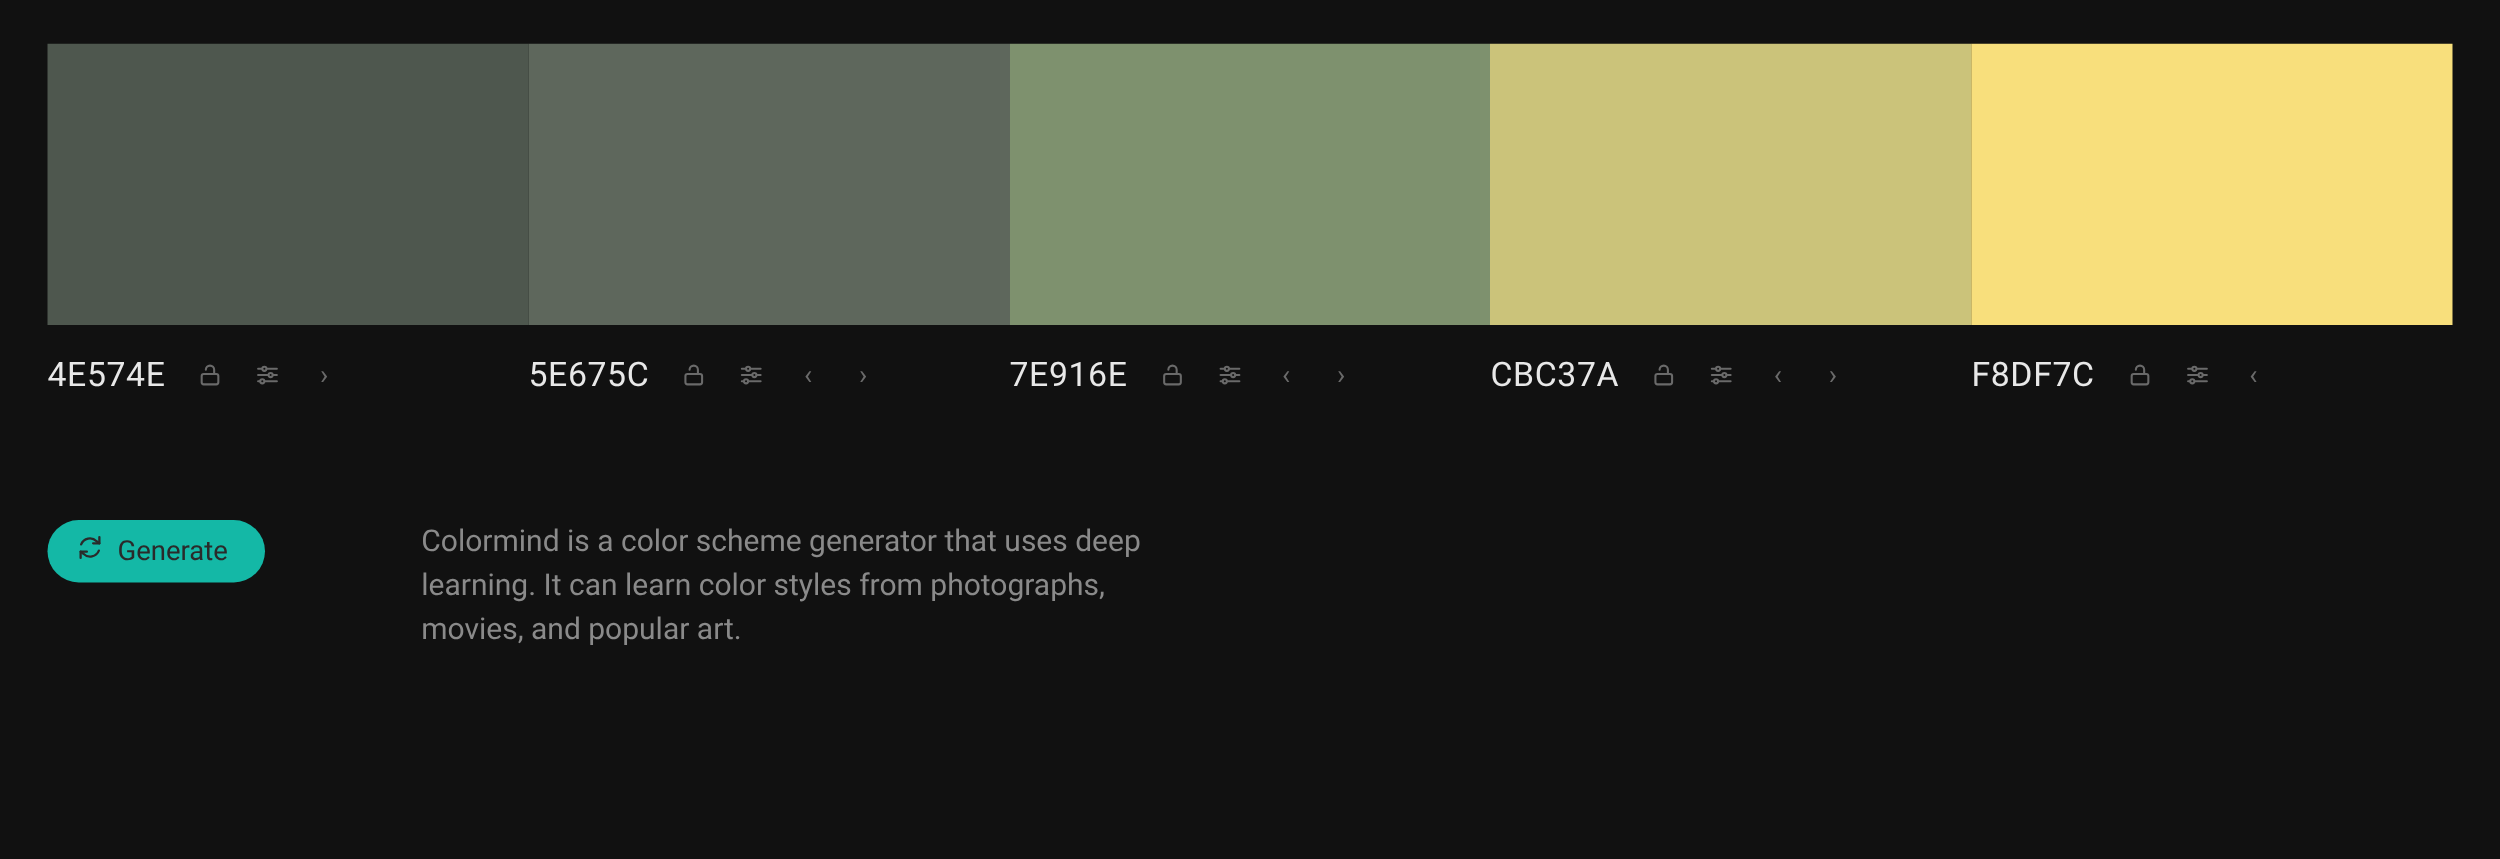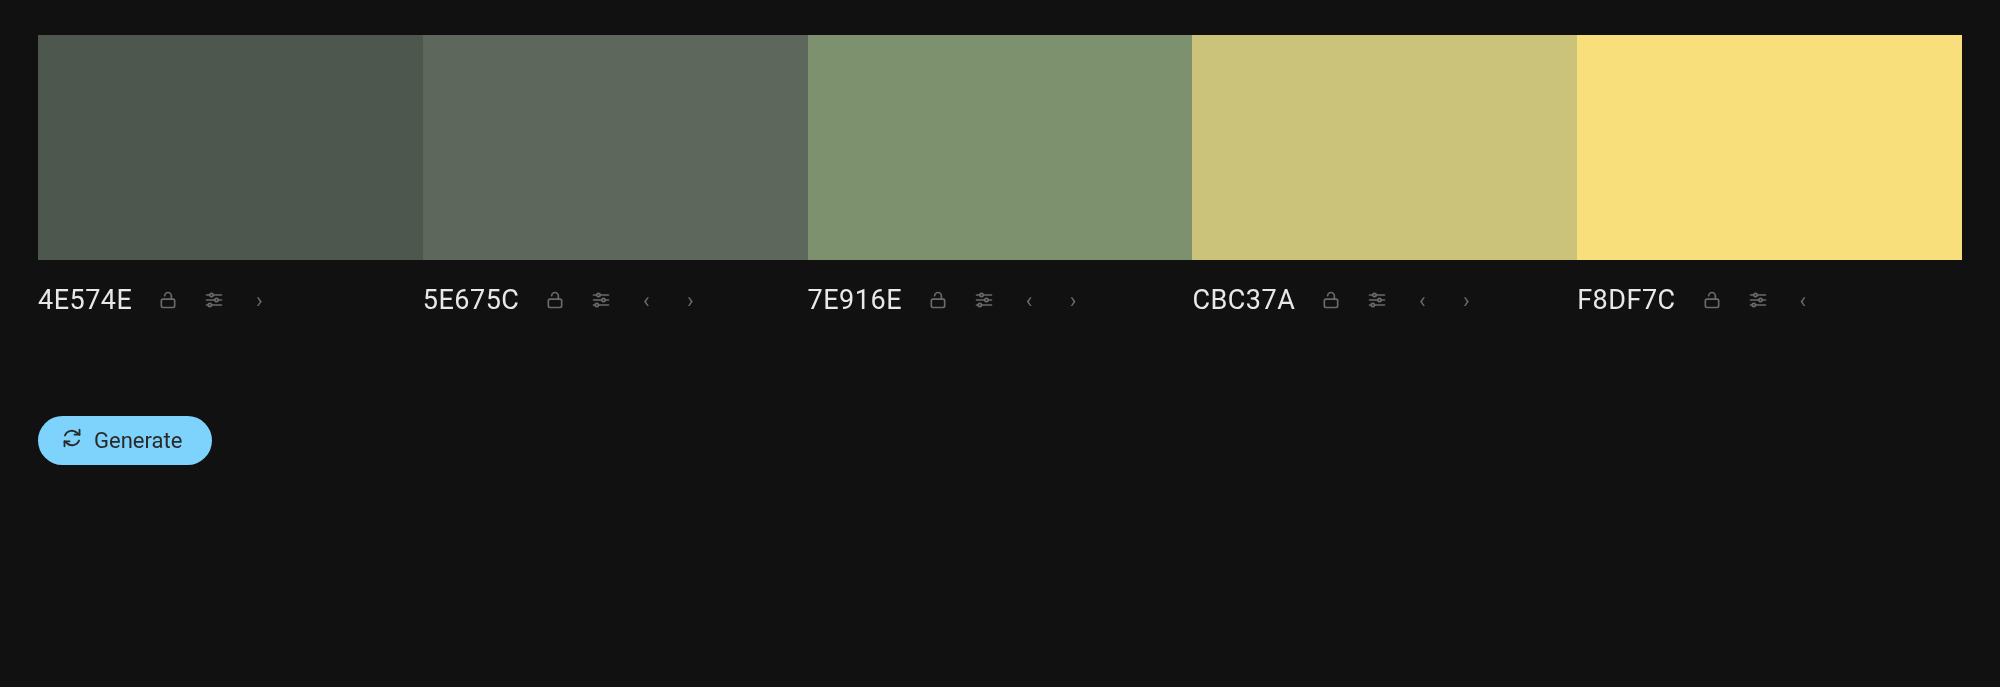--- a/index.html
+++ b/index.html
@@ -67,21 +67,21 @@
     flex-shrink: 0;
   }
   .col-mid {
     width: 596px;
     flex-shrink: 0;
   }
   .col-right {
     flex: 1;
   }
   .generate-btn {
-    background: #7dd3fc;
+    background: #14b8a6;
     color: #2a2a2a;
     border: none;
     border-radius: 26px;
     padding: 12px 30px 12px 24px;
     font-size: 22px;
     display: inline-flex;
     align-items: center;
     gap: 12px;
     cursor: pointer;
     font-family: inherit;
@@ -221,14 +221,17 @@
           <svg viewBox="0 0 24 24" fill="none" stroke="currentColor" stroke-width="2.2" stroke-linecap="round" stroke-linejoin="round">
             <path d="M21 2v6h-6"></path>
               <path d="M3 22v-6h6"></path>
             <path d="M3.5 9a9 9 0 0 1 14.8-3L21 8"></path>
             <path d="M20.5 15a9 9 0 0 1-14.8 3L3 16"></path>
           </svg>
         </span>
         <span>Generate</span>
       </button>
     </div>
+    <div class="col-mid">
+      <p class="desc">Colormind is a color scheme generator that uses deep learning. It can learn color styles from photographs, movies, and popular art.</p>
+    </div>
   </div>
 </div>
 
 </body></html>

